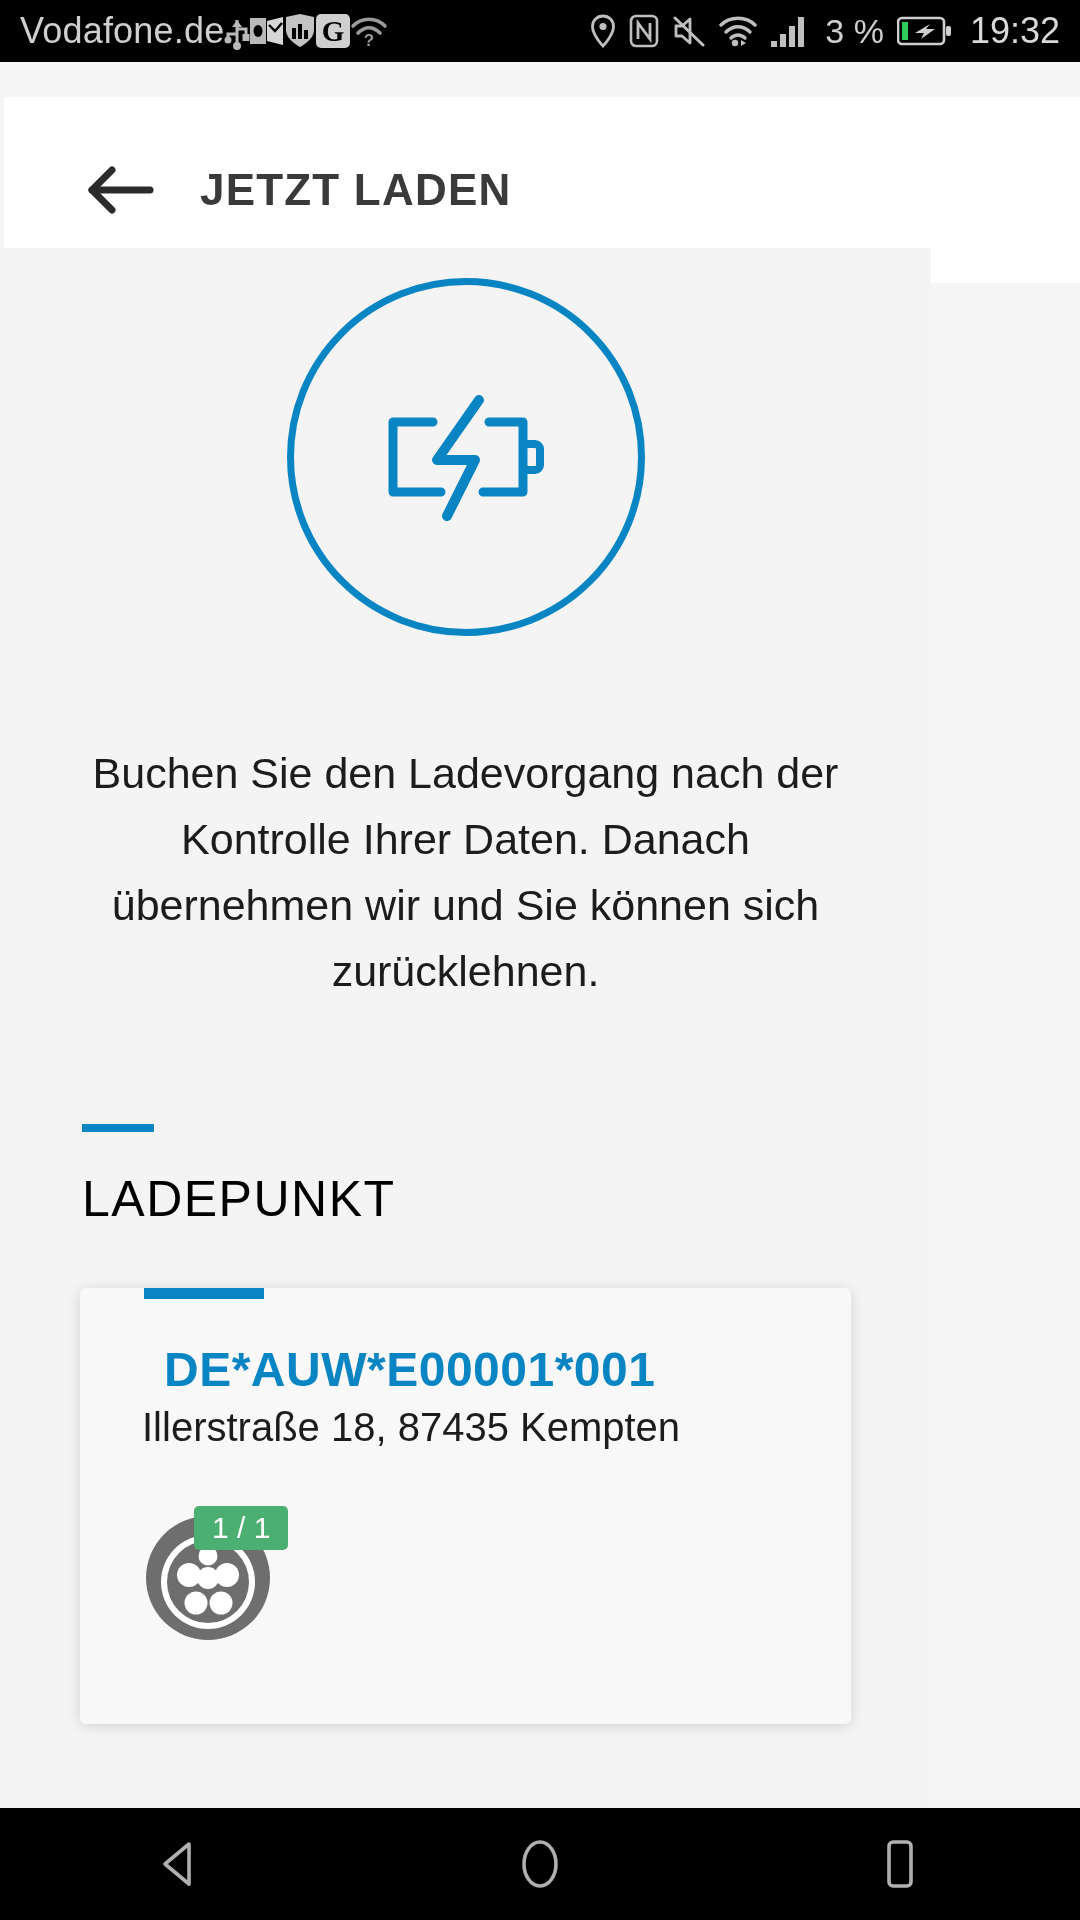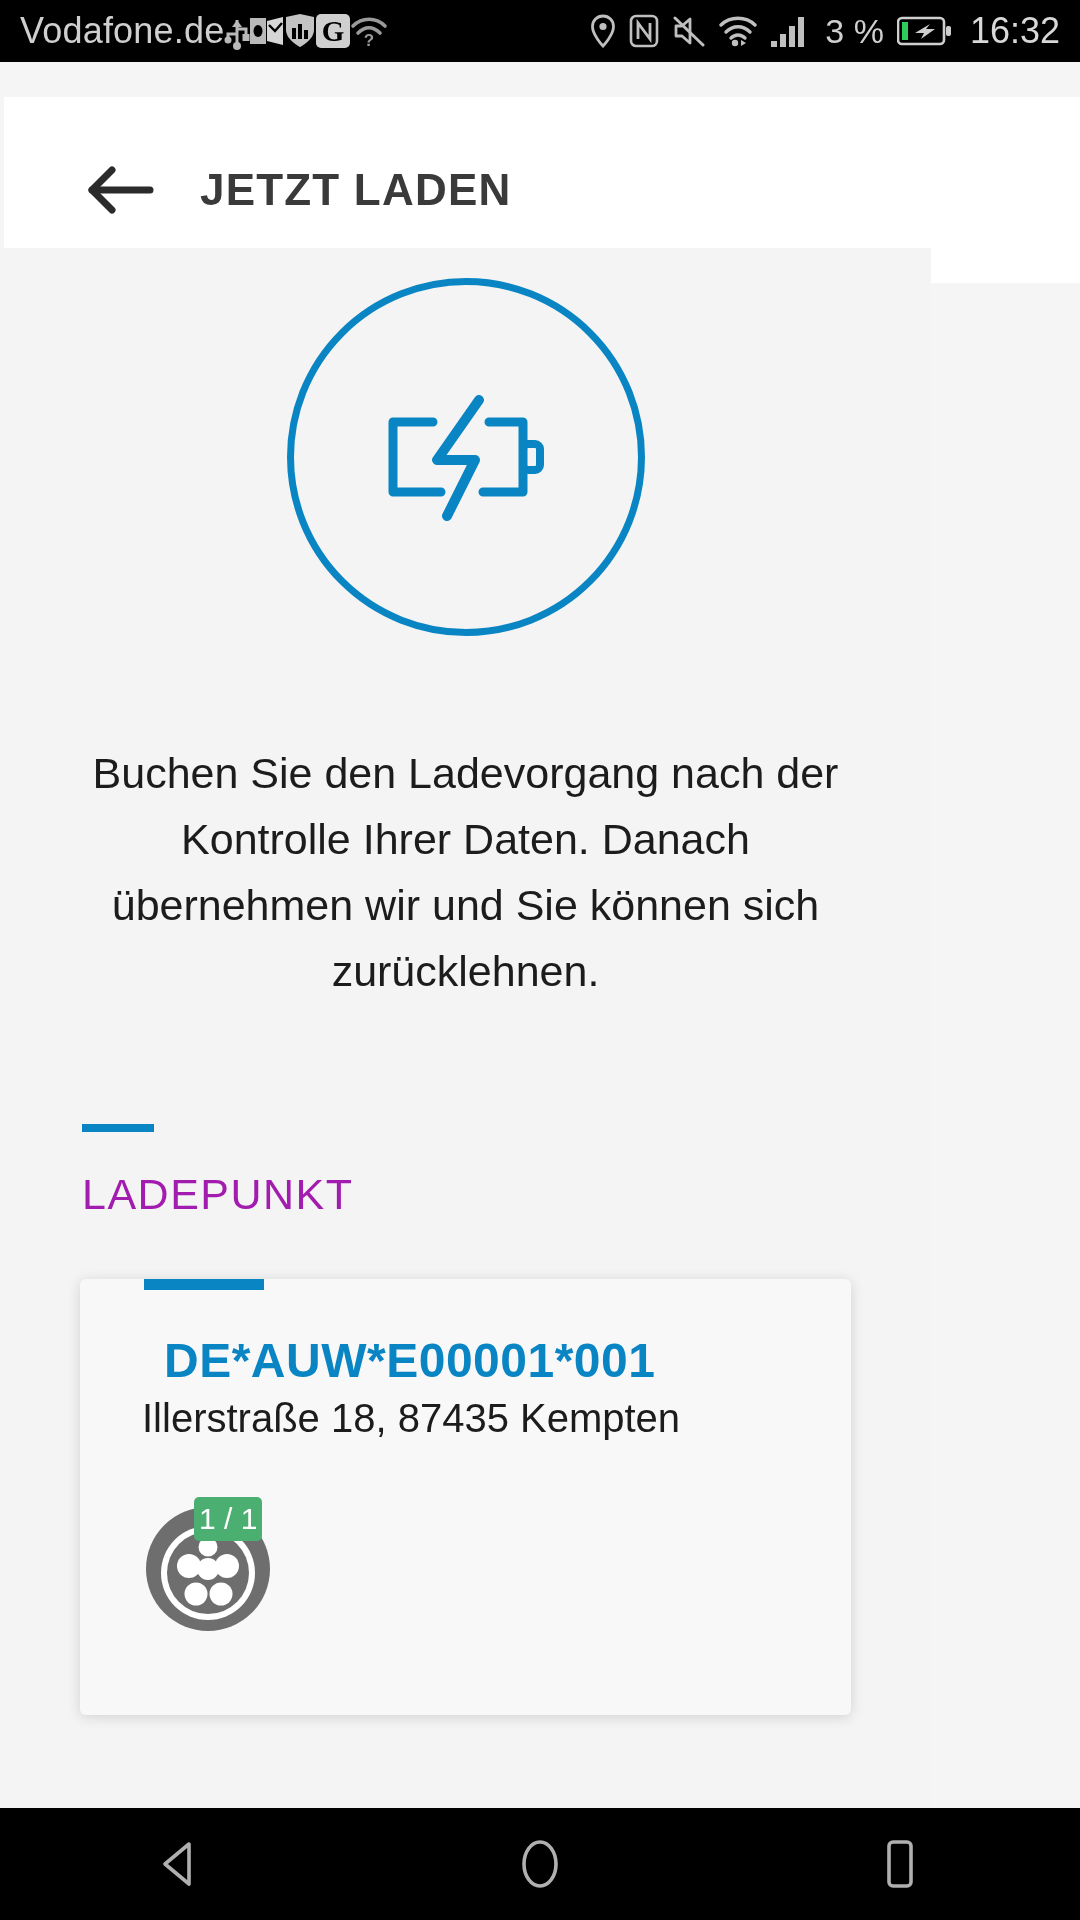--- a/index.html
+++ b/index.html
@@ -49,21 +49,21 @@
   }
   .intro{
     margin:104px 70px 0 70px; text-align:center;
     font-size:43px; line-height:66px; color:#1c1c1c;
   }
 
   
   .section{ margin-top:120px; padding-left:82px; }
   .sec-rule{ width:72px; height:8px; background:#0a85c4; }
   .sec-title{
-    margin-top:38px; font-size:43px; color:#a21caf; letter-spacing:1.5px;
+    margin-top:38px; font-size:50px; color:#000000; letter-spacing:1.5px;
   }
 
   
   .card-wrap{ margin-top:60px; padding:0 80px; }
   .card{
     position:relative; background:#f8f8f8;
     border-radius:6px; padding:54px 0 0 0;
     box-shadow:0 2px 14px rgba(0,0,0,.14);
   }
   .card-accent{
@@ -73,21 +73,21 @@
     padding:0 62px; font-size:48px; font-weight:bold; color:#0a85c4; letter-spacing:.5px;margin-left:22px;
   }
   .card-addr{
     padding:8px 62px 0 62px; font-size:40px; color:#1c1c1c;
   }
   .conn-row{ display:flex; align-items:center; padding:62px 62px 80px 62px; }
   .conn-icon{ position:relative; width:132px; height:132px; flex:0 0 auto; }
   .conn-badge{
     position:absolute; top:-6px; left:52px;
     background:#4caf72; color:#ffffff; border-radius:5px;
-    font-size:30px; padding:5px 5px; white-space:nowrap;
+    font-size:30px; padding:5px 18px; white-space:nowrap;
   }
   .conn-text{ margin-left:38px; }
   .conn-name{ font-size:40px; font-weight:bold; color:#141414; }
   .conn-power{ margin-top:8px; font-size:40px; color:#1c1c1c; }
 
   
   .navbar{
     position:absolute; bottom:0; left:0; width:1080px; height:112px;
     background:#000; display:flex; align-items:center; justify-content:space-around;
   }
@@ -195,21 +195,21 @@
 
       <span class="sb-icon">
         <svg width="56" height="30" viewBox="0 0 56 30">
           <rect x="1" y="2" width="46" height="26" rx="4" stroke="#cfcfcf" stroke-width="2.6" fill="none"></rect>
           <rect x="49" y="10" width="5" height="10" rx="2" fill="#cfcfcf"></rect>
           <rect x="5" y="6" width="6" height="18" fill="#2ecc5a"></rect>
           <path d="M33 8 L18 17 L27 17 L24 23 L38 13 L29 13 Z" fill="#cfcfcf"></path>
         </svg>
       </span>
 
-      <span class="clock">16:32</span>
+      <span class="clock">19:32</span>
     </div>
   </div>
 
   <div class="appbar">
     <div class="back-btn">
       <svg width="72" height="56" viewBox="0 0 72 56">
         <path d="M66 28 L8 28" stroke="#2b2b2b" stroke-width="7" stroke-linecap="round" fill="none"></path>
         <path d="M28 8 L8 28 L28 48" stroke="#2b2b2b" stroke-width="7" stroke-linecap="round" stroke-linejoin="round" fill="none"></path>
       </svg>
     </div>

